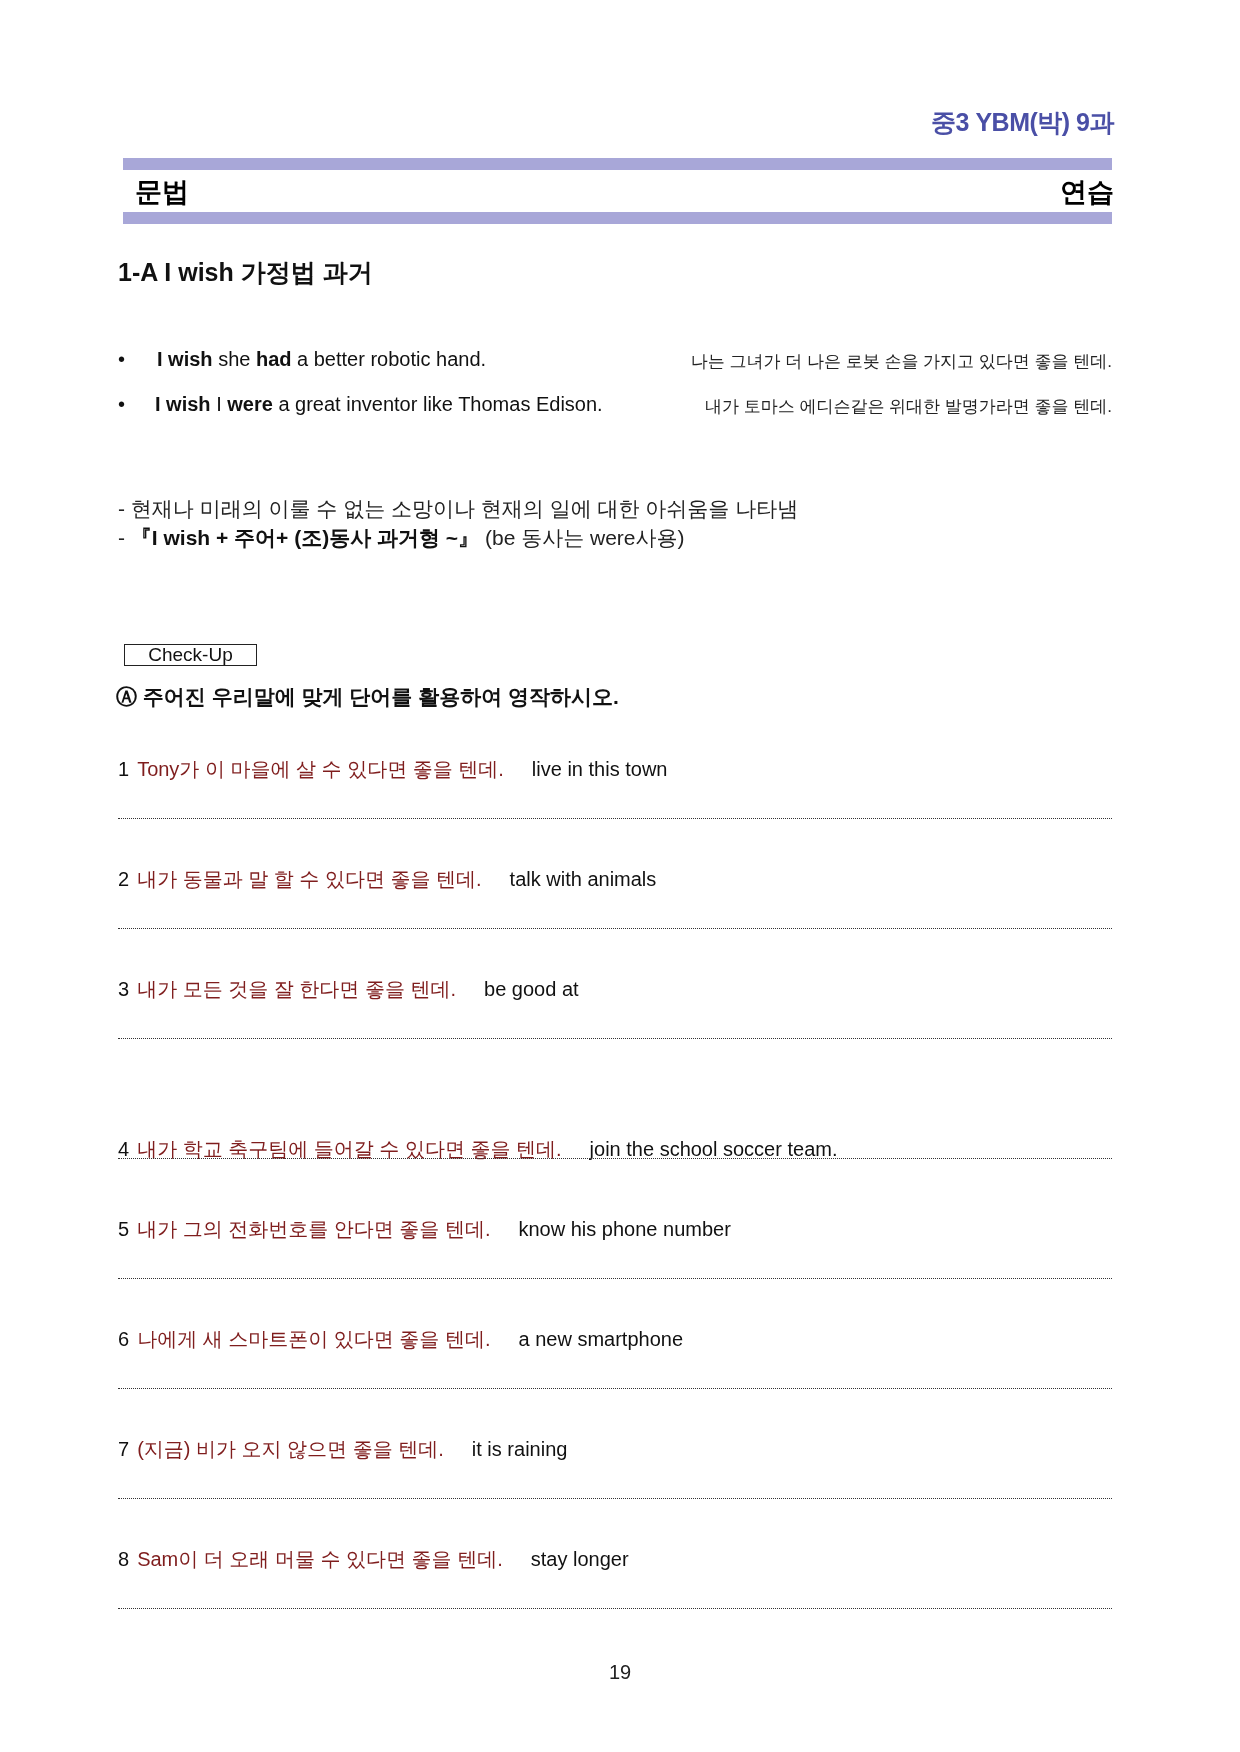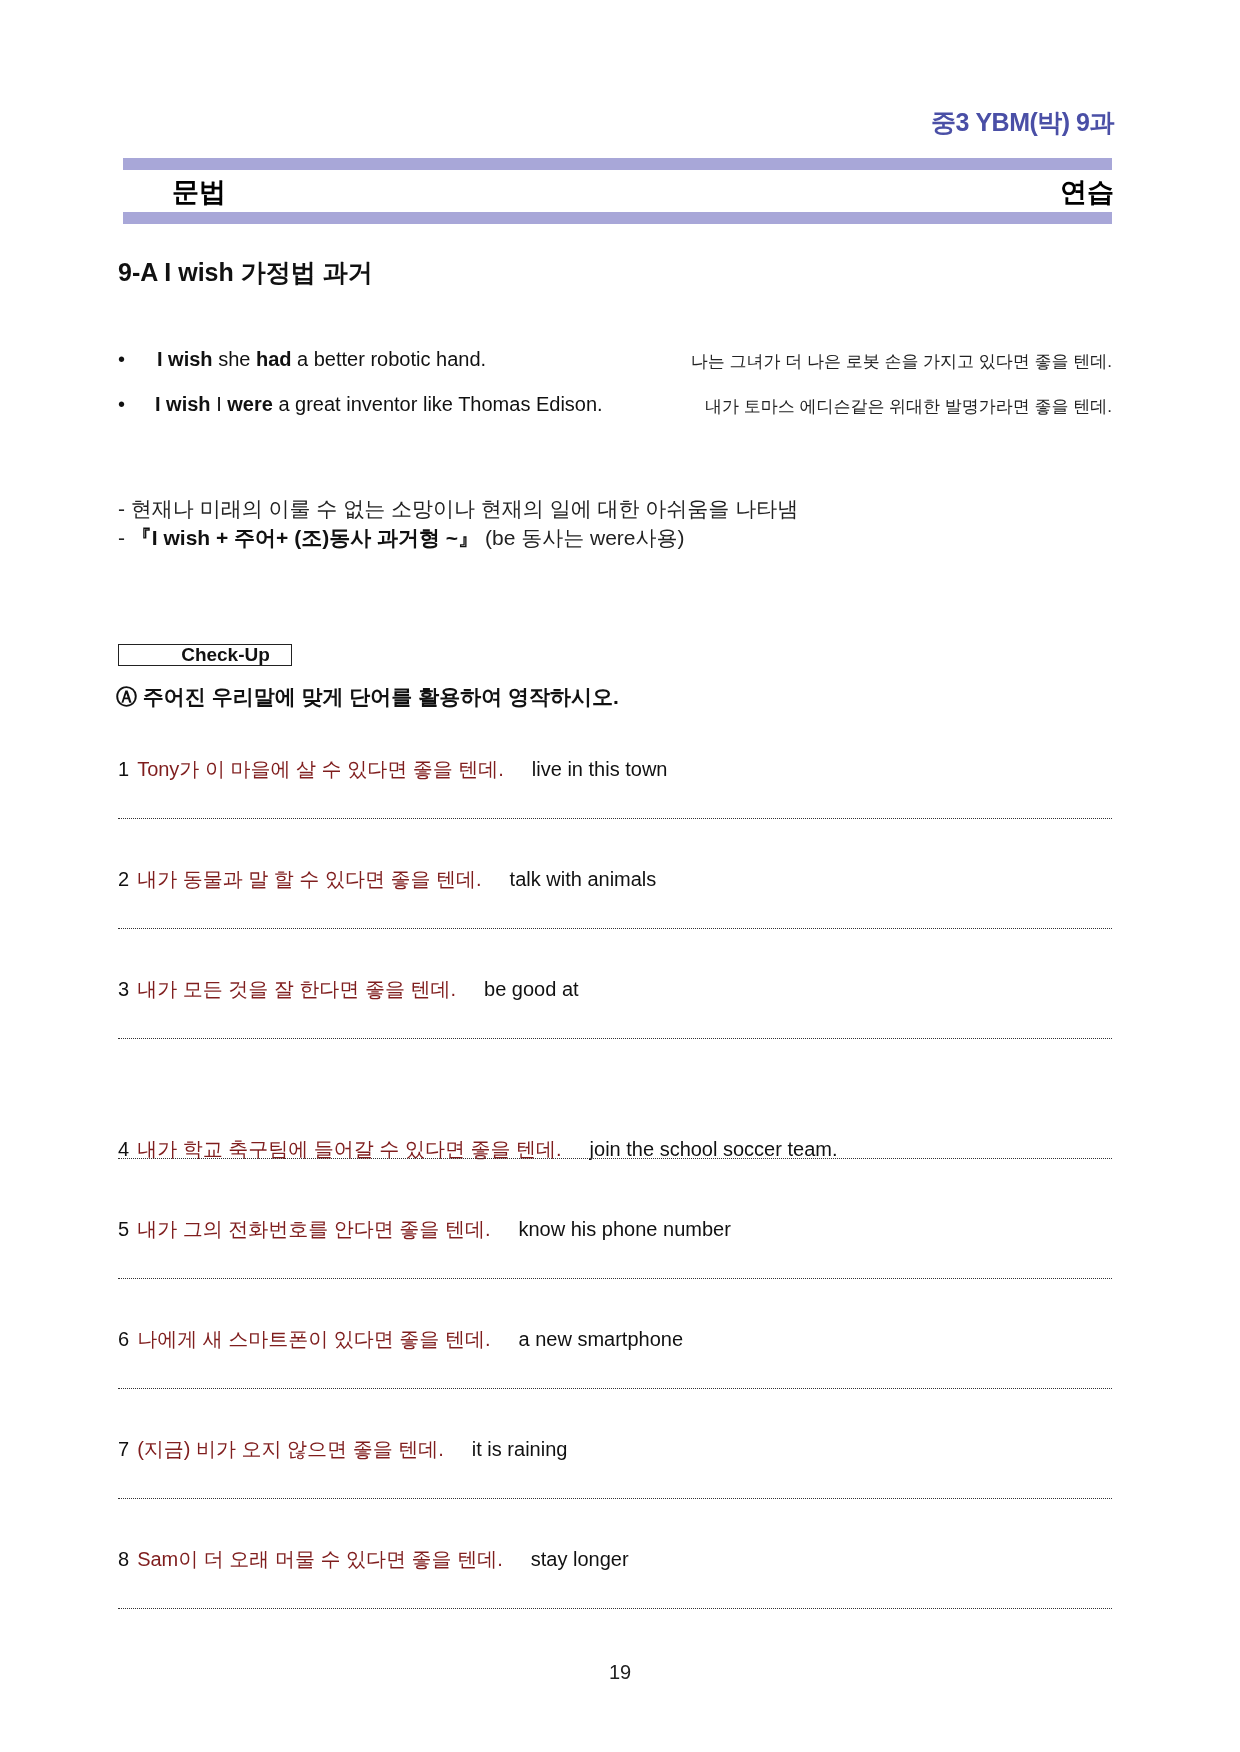--- a/index.html
+++ b/index.html
@@ -32,21 +32,20 @@
       background: #a8a7d8;
     }
     .bar-top { top: 158px; }
     .bar-bottom { top: 212px; }
     .header-left {
       left: 135px;
       top: 174px;
       font-size: 27px;
       font-weight: bold;
       color: #000;
-      margin-left: 37px;
     }
     .header-right {
       right: 126px;
       top: 174px;
       font-size: 27px;
       font-weight: bold;
       color: #000;
     }
 
     .section-title {
@@ -88,30 +87,29 @@
     .note {
       left: 118px;
       font-size: 21px;
       color: #222;
     }
     .note1 { top: 483px; margin-top: 12px; }
     .note2 { top: 524px; }
     .note b { font-weight: bold; color: #111; }
 
     .checkup-box {
-      left: 118px;
+      left: 124px;
       top: 644px;
       width: 131px;
       height: 20px;
       border: 1.5px solid #222;
       font-size: 19px;
-      font-weight: bold;
+      font-weight: normal;
       text-align: center;
       line-height: 20px;
-      padding-left: 41px;
     }
     .instruction {
       left: 116px;
       top: 683px;
       font-size: 21px;
       font-weight: bold;
     }
 
     .question {
       left: 118px;
@@ -139,21 +137,21 @@
   </style>
 </head>
 <body>
 
 <div class="abs course-label">중3 YBM(박) 9과</div>
 <div class="abs bar bar-top"></div>
 <div class="abs header-left">문법</div>
 <div class="abs header-right">연습</div>
 <div class="abs bar bar-bottom"></div>
 
-<div class="abs section-title">9-A I wish 가정법 과거</div>
+<div class="abs section-title">1-A I wish 가정법 과거</div>
 
 <div class="abs example-row ex1">
   <span class="bullet">•</span>
   <span class="en"><b>I wish</b><span style="white-space:pre"> she </span><b>had</b><span style="white-space:pre"> a better robotic hand.</span></span>
   <span class="ko">나는 그녀가 더 나은 로봇 손을 가지고 있다면 좋을 텐데.</span>
 </div>
 <div class="abs example-row ex2">
   <span class="bullet">•</span>
   <span class="en"><b>I wish</b><span style="white-space:pre"> I </span><b>were</b><span style="white-space:pre"> a great inventor like Thomas Edison.</span></span>
   <span class="ko">내가 토마스 에디슨같은 위대한 발명가라면 좋을 텐데.</span>

